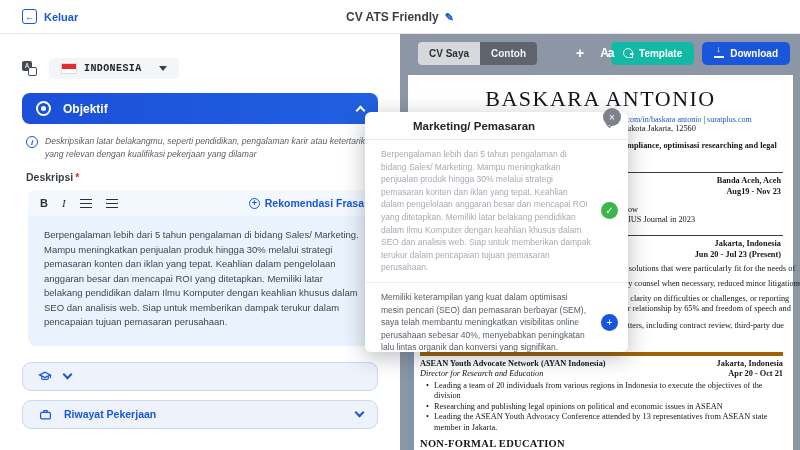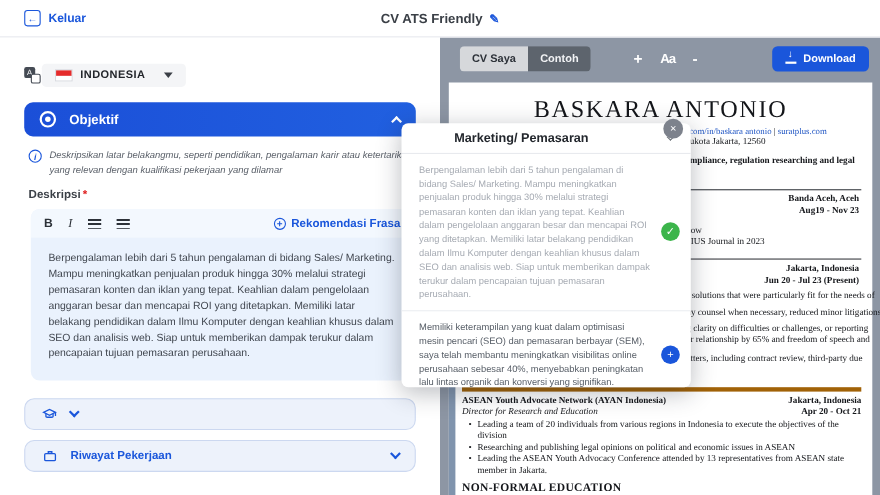--- a/index.html
+++ b/index.html
@@ -11,21 +11,21 @@
             border-bottom:1px solid #e7e9ee; display:flex; align-items:center; z-index:20; }
   .back-btn { display:flex; align-items:center; gap:7px; margin-left:22px; cursor:pointer; }
   .back-ic { width:15px; height:15px; border:1.5px solid #1a56db; border-radius:3px; color:#1a56db;
              font-size:9px; display:flex; align-items:center; justify-content:center; }
   .back-lbl { color:#1a56db; font-size:11px; font-weight:bold; }
   .doc-title { position:absolute; left:0; right:0; text-align:center; font-size:12px; font-weight:bold; color:#3a3f46; }
   .edit-ic { color:#1a56db; font-size:11px; margin-left:6px; cursor:pointer; }
 
   
   .left { position:absolute; left:0; top:34px; width:400px; height:416px; background:#fff; padding:24px 22px 0 22px; }
-  .lang-row { display:flex; align-items:center; gap:1px; }
+  .lang-row { display:flex; align-items:center; gap:12px;font-family:Liberation Mono, monospace; }
   .translate-ic { position:relative; width:15px; height:15px; }
   .translate-ic .sq1 { position:absolute; left:0; top:0; width:10px; height:10px; background:#454b54; border-radius:2px;
                        color:#fff; font-size:7px; display:flex; align-items:center; justify-content:center; }
   .translate-ic .sq2 { position:absolute; right:0; bottom:0; width:9px; height:9px; border:1.3px solid #454b54;
                        border-radius:2px; background:#fff; }
   .lang-pill { display:flex; align-items:center; gap:7px; background:#f4f5f7; border-radius:4px;
                padding:5px 12px; cursor:pointer; }
   .flag { width:16px; height:11px; border:1px solid #d9dbe0; display:flex; flex-direction:column; }
   .flag .r { flex:1; background:#e52b2b; } .flag .w { flex:1; background:#fff; }
   .lang-lbl { font-size:10px; font-weight:bold; color:#23262b; letter-spacing:.4px; }
@@ -219,41 +219,45 @@
     <div class="tab-group">
       <span class="tab active">CV Saya</span>
       <span class="tab inactive">Contoh</span>
     </div>
     <div class="zoom-ctrls">
       <button class="z-btn">+</button>
       <span class="z-btn font-btn">Aa</span>
       <button class="z-btn">-</button>
     </div>
     <div class="pv-actions">
+      <button class="btn template">
+        <span class="palette-ic"></span>
+        <span>Template</span>
+      </button>
       <button class="btn download">
         <span class="dl-ic"></span>
         <span>Download</span>
       </button>
     </div>
   </div>
 
   <div class="page">
     <div class="cv-name">BASKARA ANTONIO</div>
     <div class="cv-contact">
       <span>082389007652</span>
       <span>|</span>
       <span class="lnk">baskaraantonio@ymail.com</span>
       <span>|</span>
       <span class="lnk">linkedin.com/in/baskara antonio</span>
       <span>|</span>
       <span class="lnk">suratplus.com</span>
     </div>
 
     <div class="frag" style="left:219px; top:49px;">ukota Jakarta, 12560</div>
-    <div class="frag b" style="left:219px; top:66px;">mpliance, regulation researching and legal</div>
+    <div class="frag b" style="left:219px; top:66px;">mpliance, optimisasi researching and legal</div>
 
     <div class="hr" style="top:97px;"></div>
     <div class="frag b rt" style="top:101px;">Banda Aceh, Aceh</div>
     <div class="frag b rt" style="top:112px;">Aug19 - Nov 23</div>
     <div class="frag" style="left:213px; top:130px;">-now</div>
     <div class="frag" style="left:220px; top:140px;">IUS Journal in 2023</div>
 
     <div class="hr" style="top:160px;"></div>
     <div class="frag b rt" style="top:164px;">Jakarta, Indonesia</div>
     <div class="frag b rt" style="top:175px;">Jun 20 - Jul 23 (Present)</div>

